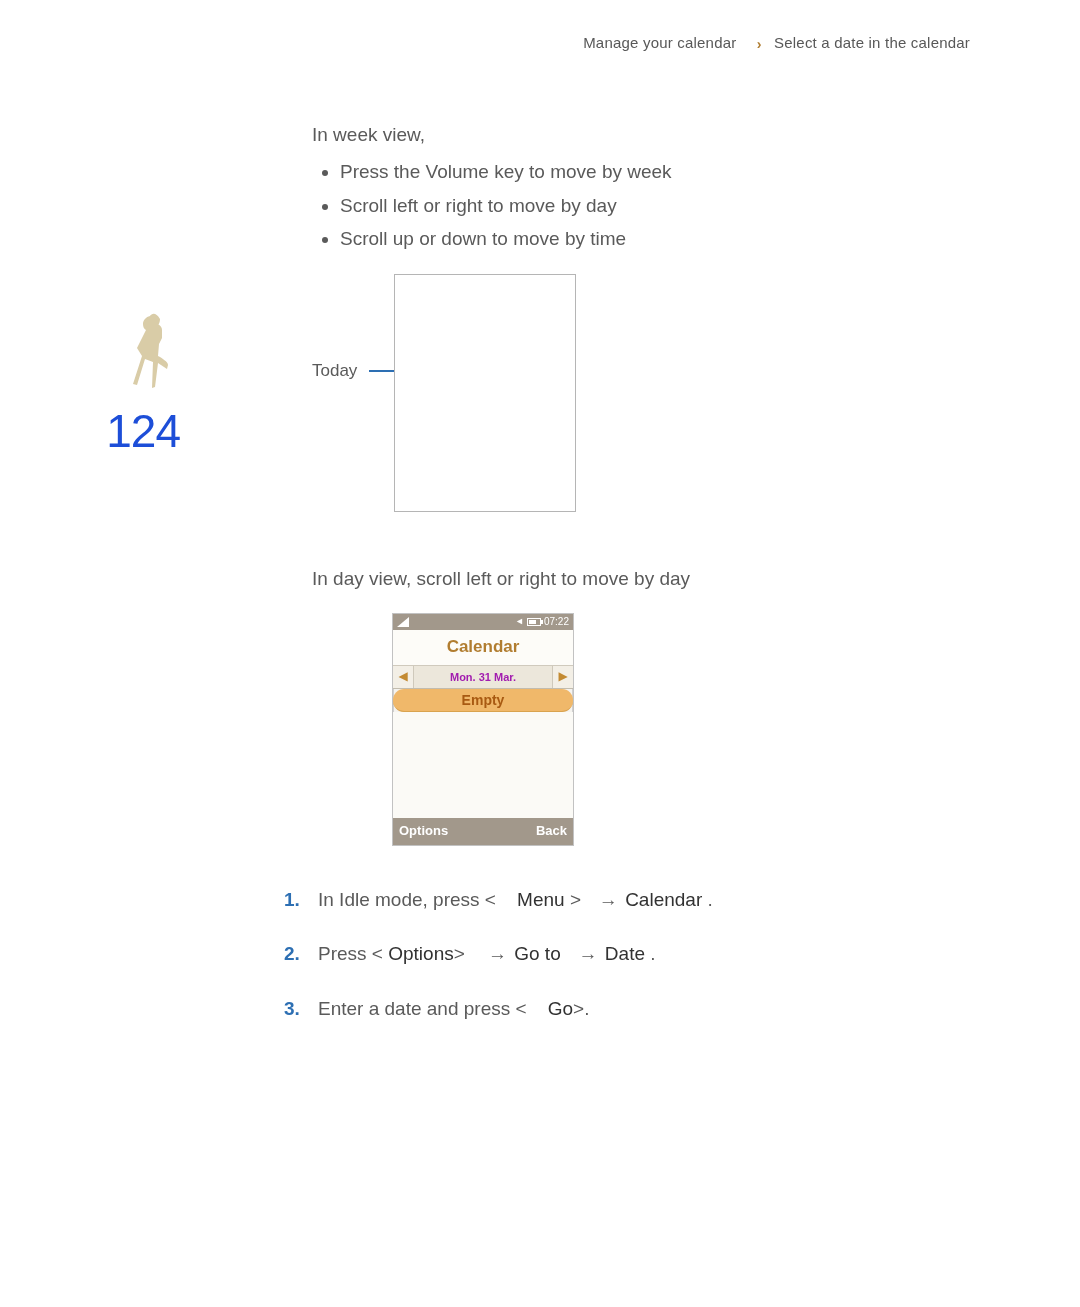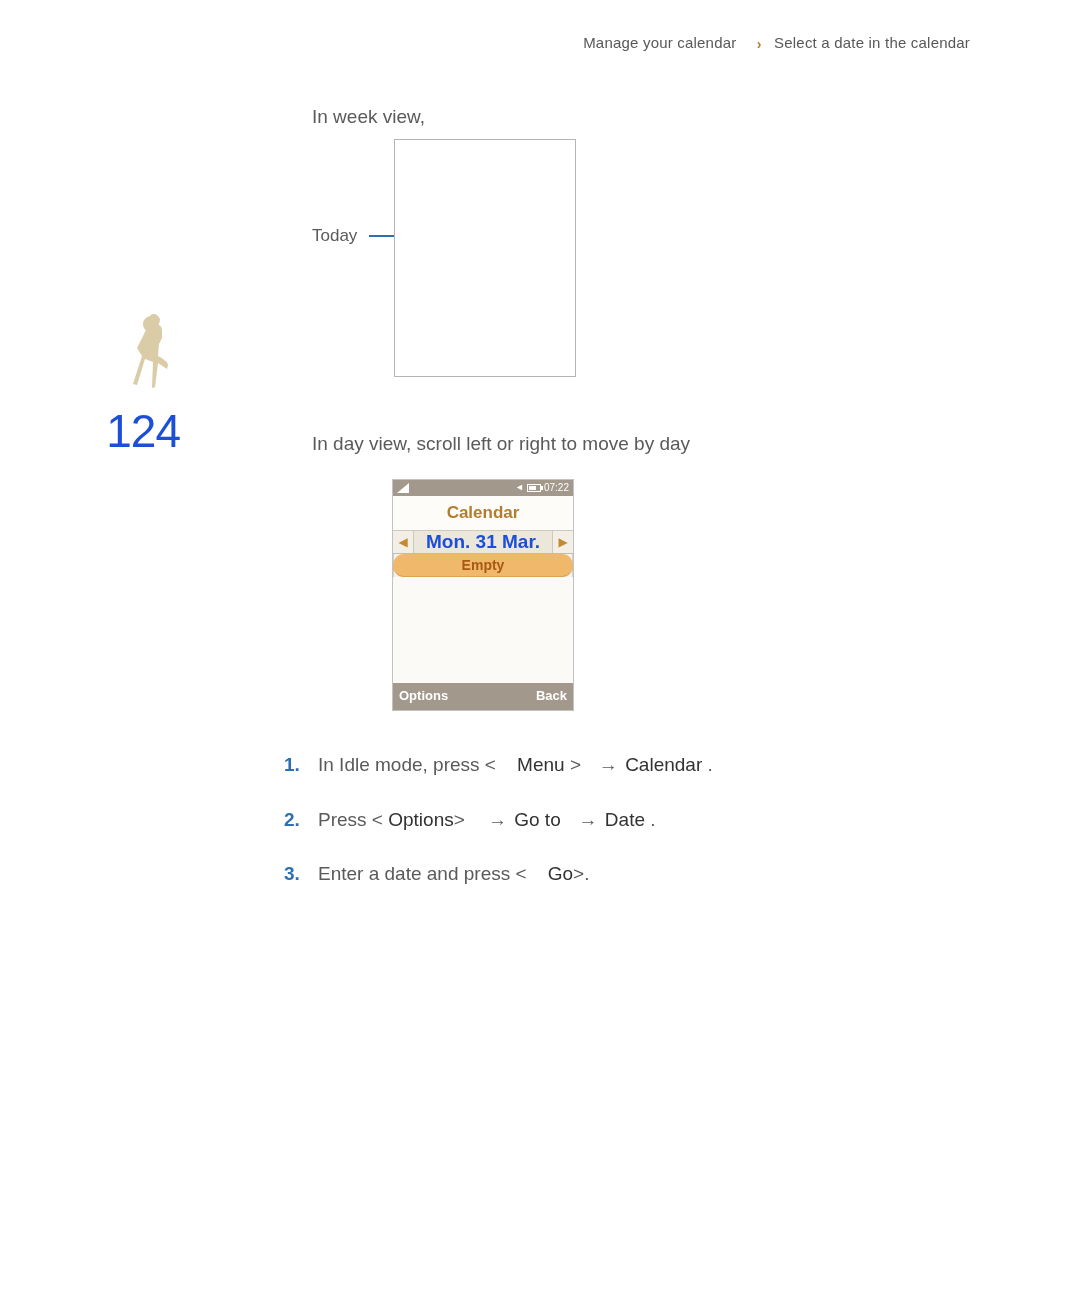--- a/index.html
+++ b/index.html
@@ -64,21 +64,21 @@
     font-weight: 300;
     color: #1d4ed8;
     letter-spacing: -1px;
     line-height: 1;
   }
 
   
   .content {
     position: absolute;
     left: 312px;
-    top: 102px;
+    top: 120px;
     width: 560px;
     font-size: 19px;
     color: #5a5a5a;
     line-height: 1.55;
   }
   .content p { margin: 0 0 8px 0; }
   .bullets {
     margin: 0 0 20px 0;
     padding-left: 28px;
     font-size: 19px;
@@ -196,23 +196,23 @@
     justify-content: center;
     background: #f3efe6;
     color: #c38a32;
     font-size: 12px;
     border-right: 1px solid #cfc9bb;
   }
   .phone-arrow.right { border-right: none; border-left: 1px solid #cfc9bb; }
   .phone-date {
     flex: 1;
     text-align: center;
-    font-size: 19px;
-    font-weight: bold;
-    color: #1d4ed8;
+    font-size: 11px;
+    font-weight: bold;
+    color: #a21caf;
     line-height: 22px;
     background: #ece7db;
   }
   .phone-emptyrow {
     background: #f0b86a;
     color: #a85a12;
     text-align: center;
     font-size: 14px;
     font-style: normal;
     font-weight: bold;
@@ -285,20 +285,25 @@
       <svg viewBox="0 0 60 90">
         <path fill="#d9cca7" d="M32 6c3 0 5 2.2 5 5s-2 5-5 5-5-2.2-5-5 2-5 5-5zm8 3c0 2-.5 4-1.5 5.5 2 1 3.5 3 3.5 5.5v8l-3 6-1 12c4 2 10 6 10 9l-1 4-9-6-3 24-3 1 1-26-8-3-8 26-4-1 9-28-5-8 9-18c-2-1-3-3-3-6 0-4 3-7 7-8 2-3 6-4 10 3z"></path>
       </svg>
     </div>
     <div class="sidebar-pagenum">124</div>
   </div>
 
   <div class="content">
 
     <p>In week view,</p>
+    <ul class="bullets">
+      <li>Press the Volume key to move by week</li>
+      <li>Scroll left or right to move by day</li>
+      <li>Scroll up or down to move by time</li>
+    </ul>
 
     <div class="diagram1">
       <span class="today-label">Today</span>
       <div class="today-line"></div>
       <div class="today-dot"></div>
       <div class="weekbox"></div>
     </div>
 
     <p>In day view, scroll left or right to move by day</p>
 

